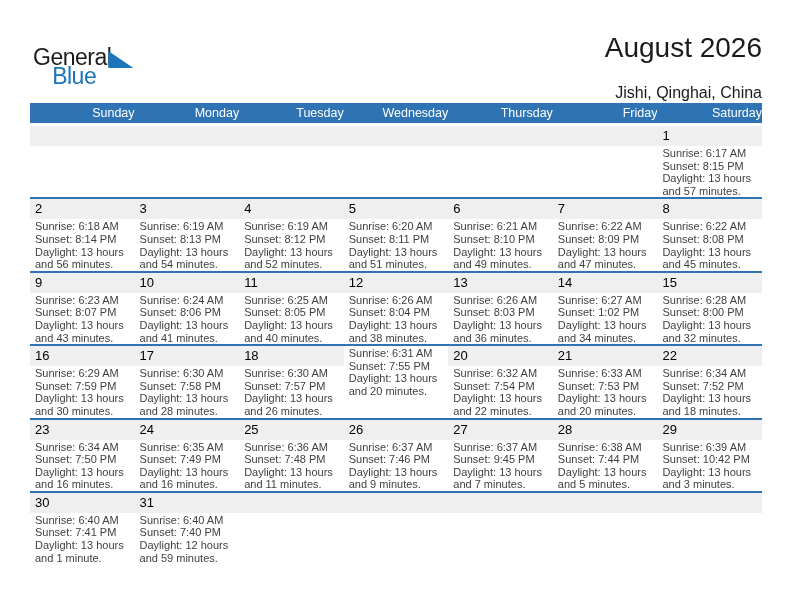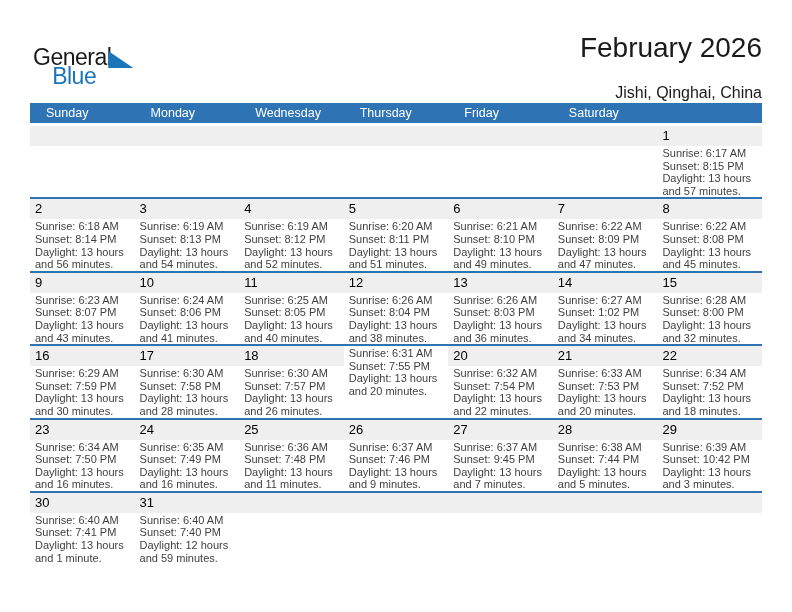--- a/index.html
+++ b/index.html
@@ -18,21 +18,21 @@
   .logo-row2 { font-size:23px; color:var(--logoBlue); line-height:1; margin-top:-4px;
                text-align:center; padding-right:18px; letter-spacing:-0.5px; }
   
   .titles { position:absolute; right:30px; top:32px; text-align:right; }
   .title { font-size:28px; color:#1a1a1a; line-height:1.15; }
   .subtitle { font-size:16px; color:#1a1a1a; margin-top:20px; }
   
   .calendar { position:absolute; left:30px; top:103px; width:732px; }
   .weekday-row { display:grid; grid-template-columns:repeat(7,1fr);
                  background:var(--blue); height:20px; line-height:20px; margin-bottom:3px; }
-  .weekday { color:#fff; font-size:12.5px; padding-left:16px; overflow:hidden; white-space:nowrap; }
+  .weekday { color:#fff; font-size:12.5px; padding-left:16px; overflow:hidden; white-space:nowrap;text-align:right; }
   .week { display:grid; grid-template-columns:repeat(7,1fr);
           border-bottom:2px solid var(--blue); min-height:71px; }
   .week:last-child { border-bottom:none; }
   .cell .num { background:var(--band); height:20px; line-height:20px;
                font-size:13px; color:#000; padding-left:5px; }
   .cell .details { padding:1px 3px 0 5px; }
   .detail-line { font-size:11px; line-height:12.6px; color:var(--detail); white-space:nowrap; }
 </style>
 </head>
 <body>
@@ -41,28 +41,29 @@
 
   <div class="logo">
     <div class="logo-row1">
       <span class="logo-general">General</span>
       <span class="tri"></span>
     </div>
     <div class="logo-row2">Blue</div>
   </div>
 
   <div class="titles">
-    <div class="title">February 2026</div>
+    <div class="title">August 2026</div>
     <div class="subtitle">Jishi, Qinghai, China</div>
   </div>
 
   <div class="calendar">
     <div class="weekday-row">
       <div class="weekday">Sunday</div>
       <div class="weekday">Monday</div>
+      <div class="weekday">Tuesday</div>
       <div class="weekday">Wednesday</div>
       <div class="weekday">Thursday</div>
       <div class="weekday">Friday</div>
       <div class="weekday">Saturday</div>
     </div>
     <div id="weeks">
         <div class="week">
           <div class="cell">
             <div class="num"></div>
             <div class="details"></div>

